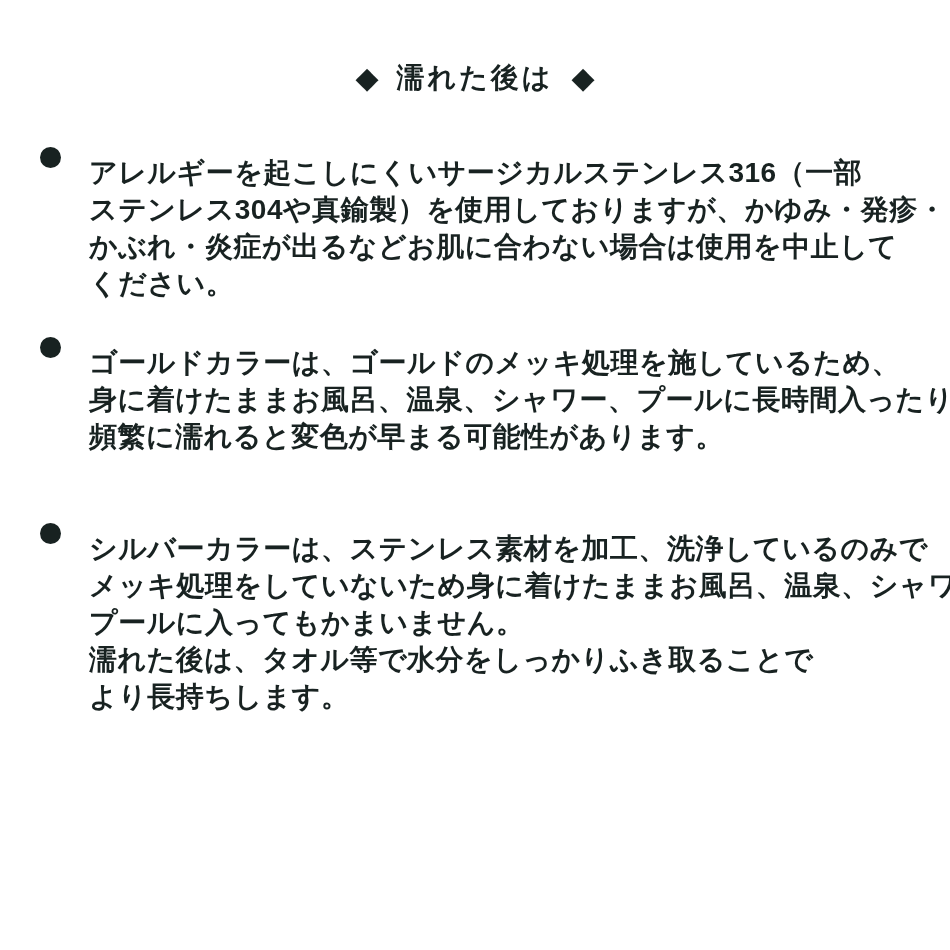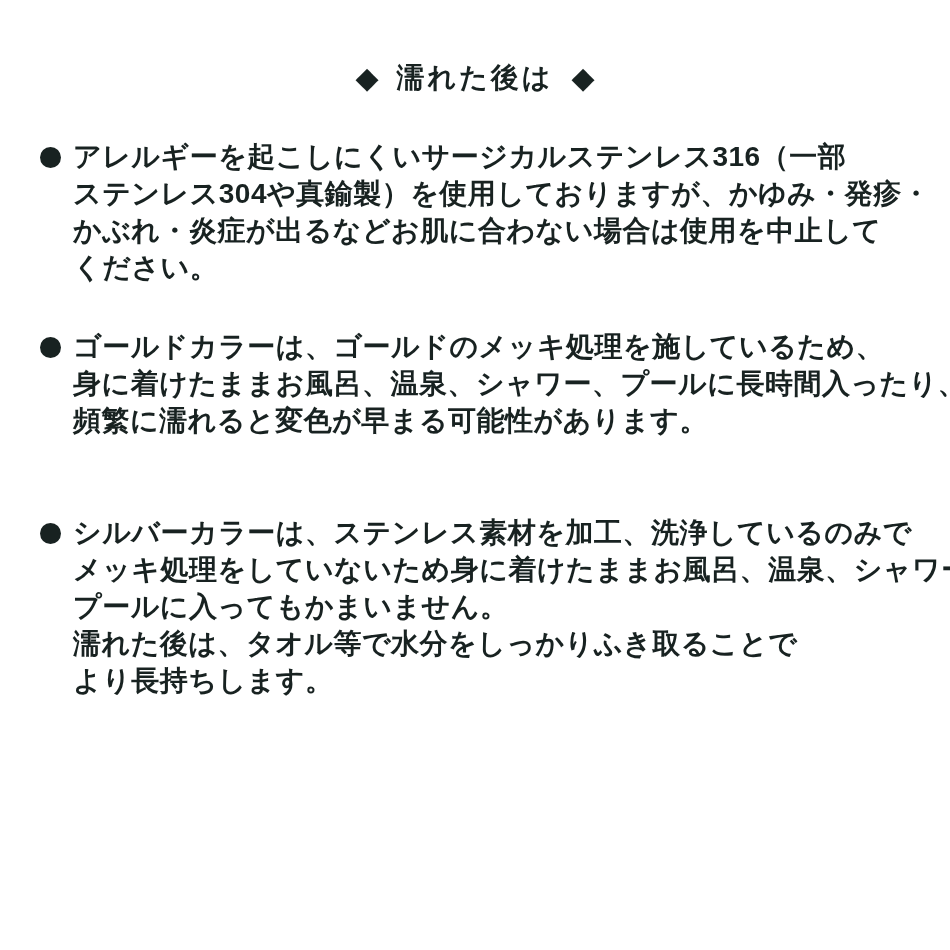--- a/index.html
+++ b/index.html
@@ -50,21 +50,21 @@
   .bullet {
     flex: 0 0 auto;
     width: 21px;
     height: 21px;
     border-radius: 50%;
     background: currentColor;
     margin-top: 9px;
     margin-right: 12px;
   }
   .text {
-    margin: 0;
+    margin: 16px;
     font-size: 28px;
     font-weight: 700;
     line-height: 37px;
     letter-spacing: 0.5px;
     white-space: pre;
   }
 </style>
 </head>
 <body style="background: rgb(255, 255, 255); color: rgb(24, 34, 33);">
 

